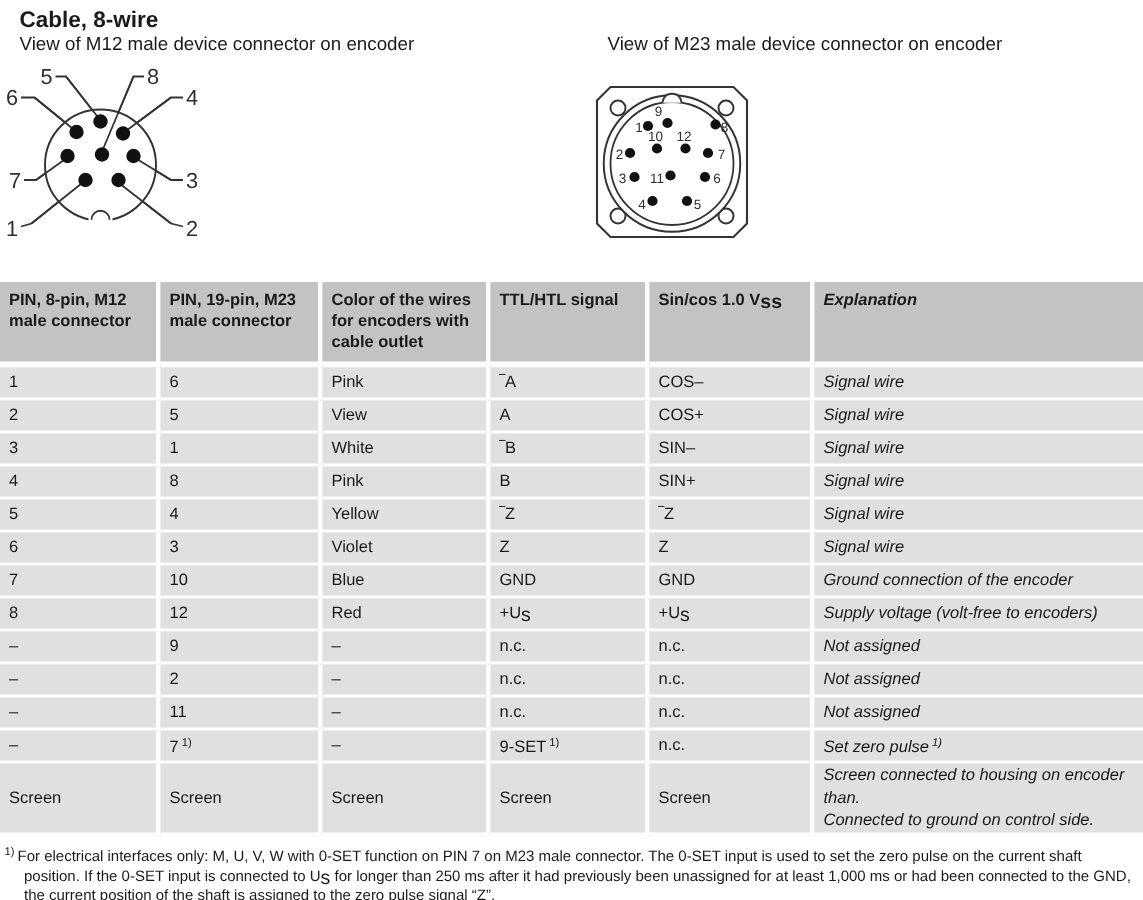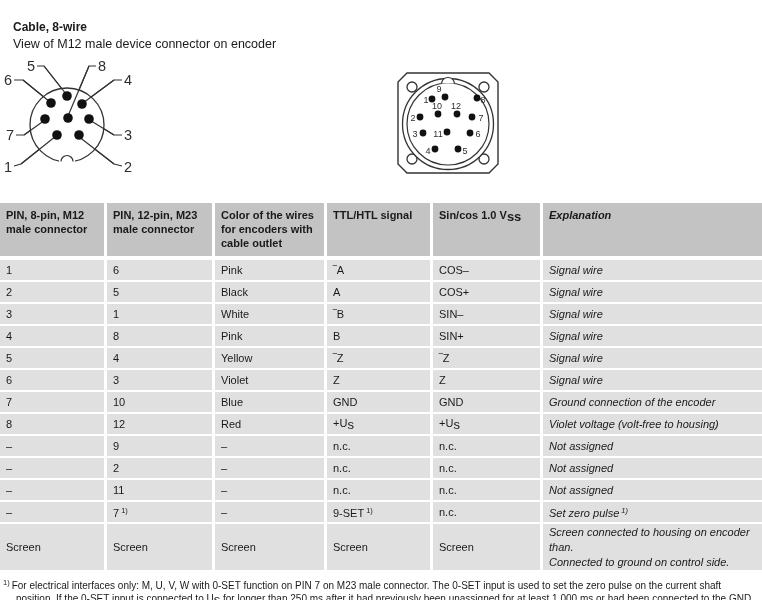--- a/index.html
+++ b/index.html
@@ -5,22 +5,22 @@
   html,body{margin:0;padding:0;background:#fff;}
   .page{
     position:relative;
     width:762px;height:600px;
     background:#fff;
     font-family:"Liberation Sans", sans-serif;
     color:#1a1a1a;
     overflow:hidden;
   }
   .title{
-    margin:20px 0 0 13px;
-    font-size:12px;
+    margin:5px 0 0 13px;
+    font-size:15px;
     font-weight:bold;
     height:17px;
   }
   .figure-area{
     position:relative;
     height:166px;
   }
   .caption{
     position:absolute;
     top:0;
@@ -82,20 +82,21 @@
 </style>
 </head>
 <body>
 
 <div class="page">
 
   <div class="title">Cable, 8-wire</div>
 
   <div class="figure-area">
     <div class="caption m12">View of M12 male device connector on encoder</div>
+    <div class="caption m23">View of M23 male device connector on encoder</div>
 
     <svg class="svg-m12" width="140" height="130" viewBox="0 0 140 130">
       <g stroke="#333" stroke-width="1.2" fill="none">
         <polyline points="37,11 44,11 66,39"></polyline>
         <polyline points="96,11 89,11 68,61"></polyline>
         <polyline points="14,25 23,25 50,47"></polyline>
         <polyline points="122,25 114,25 83,48"></polyline>
         <polyline points="16,80 24,80 45,65"></polyline>
         <polyline points="122,80 114,80 88,64"></polyline>
         <polyline points="14,111 21,109 56,81"></polyline>
@@ -182,40 +183,40 @@
       <col style="width:107px">
         <col style="width:108px">
         <col style="width:112px">
       <col style="width:106px">
         <col style="width:110px">
         <col>
     </colgroup>
     <thead>
       <tr>
         <th>PIN, 8-pin, M12 male connector</th>
-        <th>PIN, 12-pin, M23 male connector</th>
+        <th>PIN, 19-pin, M23 male connector</th>
         <th>Color of the wires for encoders with cable outlet</th>
         <th>TTL/HTL signal</th>
         <th><span>Sin/cos 1.0 V</span><sub class="sg">ss</sub></th>
         <th>Explanation</th>
       </tr>
     </thead>
     <tbody>
       <tr>
         <td>1</td>
         <td>6</td>
         <td>Pink</td>
         <td>‾A</td>
         <td>COS–</td>
         <td>Signal wire</td>
       </tr>
       <tr>
         <td>2</td>
         <td>5</td>
-        <td>Black</td>
+        <td>View</td>
         <td>A</td>
         <td>COS+</td>
         <td>Signal wire</td>
       </tr>
       <tr>
         <td>3</td>
         <td>1</td>
         <td>White</td>
         <td>‾B</td>
         <td>SIN–</td>
@@ -252,21 +253,21 @@
         <td>GND</td>
         <td>GND</td>
         <td>Ground connection of the encoder</td>
       </tr>
       <tr>
         <td>8</td>
         <td>12</td>
         <td>Red</td>
         <td><span>+U</span><sub class="sg">s</sub></td>
         <td><span>+U</span><sub class="sg">s</sub></td>
-        <td>Violet voltage (volt-free to housing)</td>
+        <td>Supply voltage (volt-free to encoders)</td>
       </tr>
       <tr>
         <td>–</td>
         <td>9</td>
         <td>–</td>
         <td>n.c.</td>
         <td>n.c.</td>
         <td>Not assigned</td>
       </tr>
       <tr>

